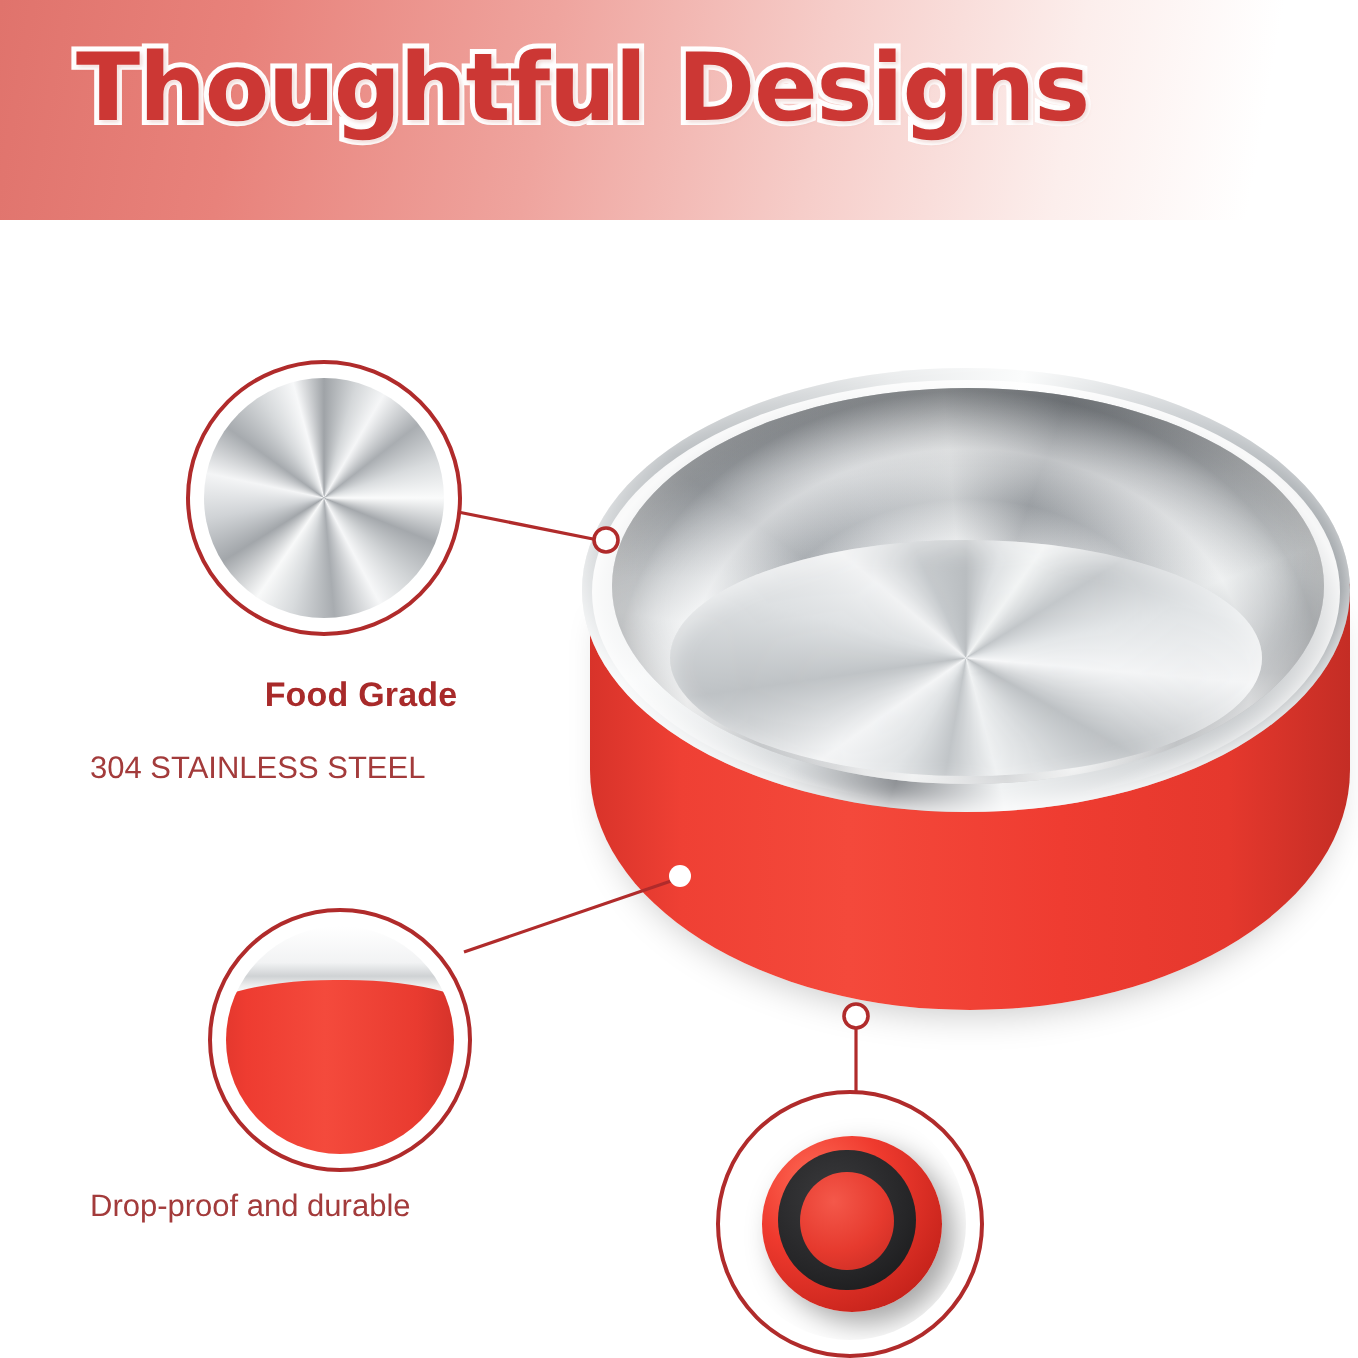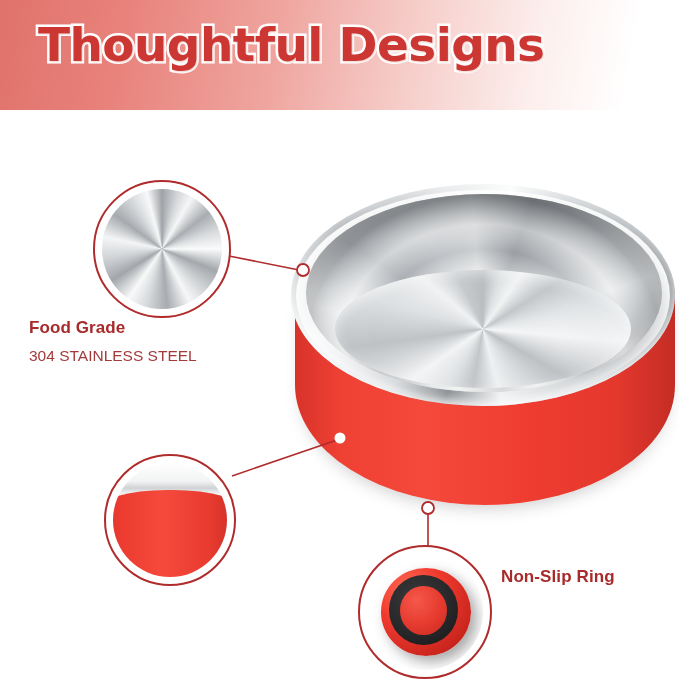--- a/index.html
+++ b/index.html
@@ -268,23 +268,23 @@
     letter-spacing: 0.1px;
     margin: 0 0 7px 0;
     white-space: nowrap;
   }
   .label-desc {
     font-family: "Liberation Sans", sans-serif;
     font-size: 15.5px;
     font-weight: normal;
     color: #a33b3b;
     line-height: 1.45;
-    margin: 0;
-  }
-  #label-food-grade { left: 29px; top: 318px; }
+    margin: 16px;
+  }
+  #label-food-grade { left: 29px; top: 338px; text-align: right; }
   #label-pp-shell   { left: 29px; top: 577px; }
   #label-non-slip   { left: 501px; top: 567px; width: 160px; }
 </style>
 </head>
 <body>
 
 <div id="header-banner">
   <div id="header-title">Thoughtful Designs</div>
 </div>
 
@@ -330,17 +330,17 @@
   <line x1="428" y1="512" x2="428" y2="546" stroke="#b02b2b" stroke-width="1.6"></line>
   <circle cx="428" cy="508" r="6" fill="#ffffff" stroke="#b02b2b" stroke-width="1.8"></circle>
 </svg>
 
 <div id="label-food-grade" class="label-block">
   <p class="label-title">Food Grade</p>
   <p class="label-desc">304 STAINLESS STEEL</p>
 </div>
 
 <div id="label-pp-shell" class="label-block">
+  <p class="label-desc">Drop-proof and durable</p>
 </div>
 
 <div id="label-non-slip" class="label-block">
-  <p class="label-title">Non-Slip Ring</p>
 </div>
 
 </body></html>

